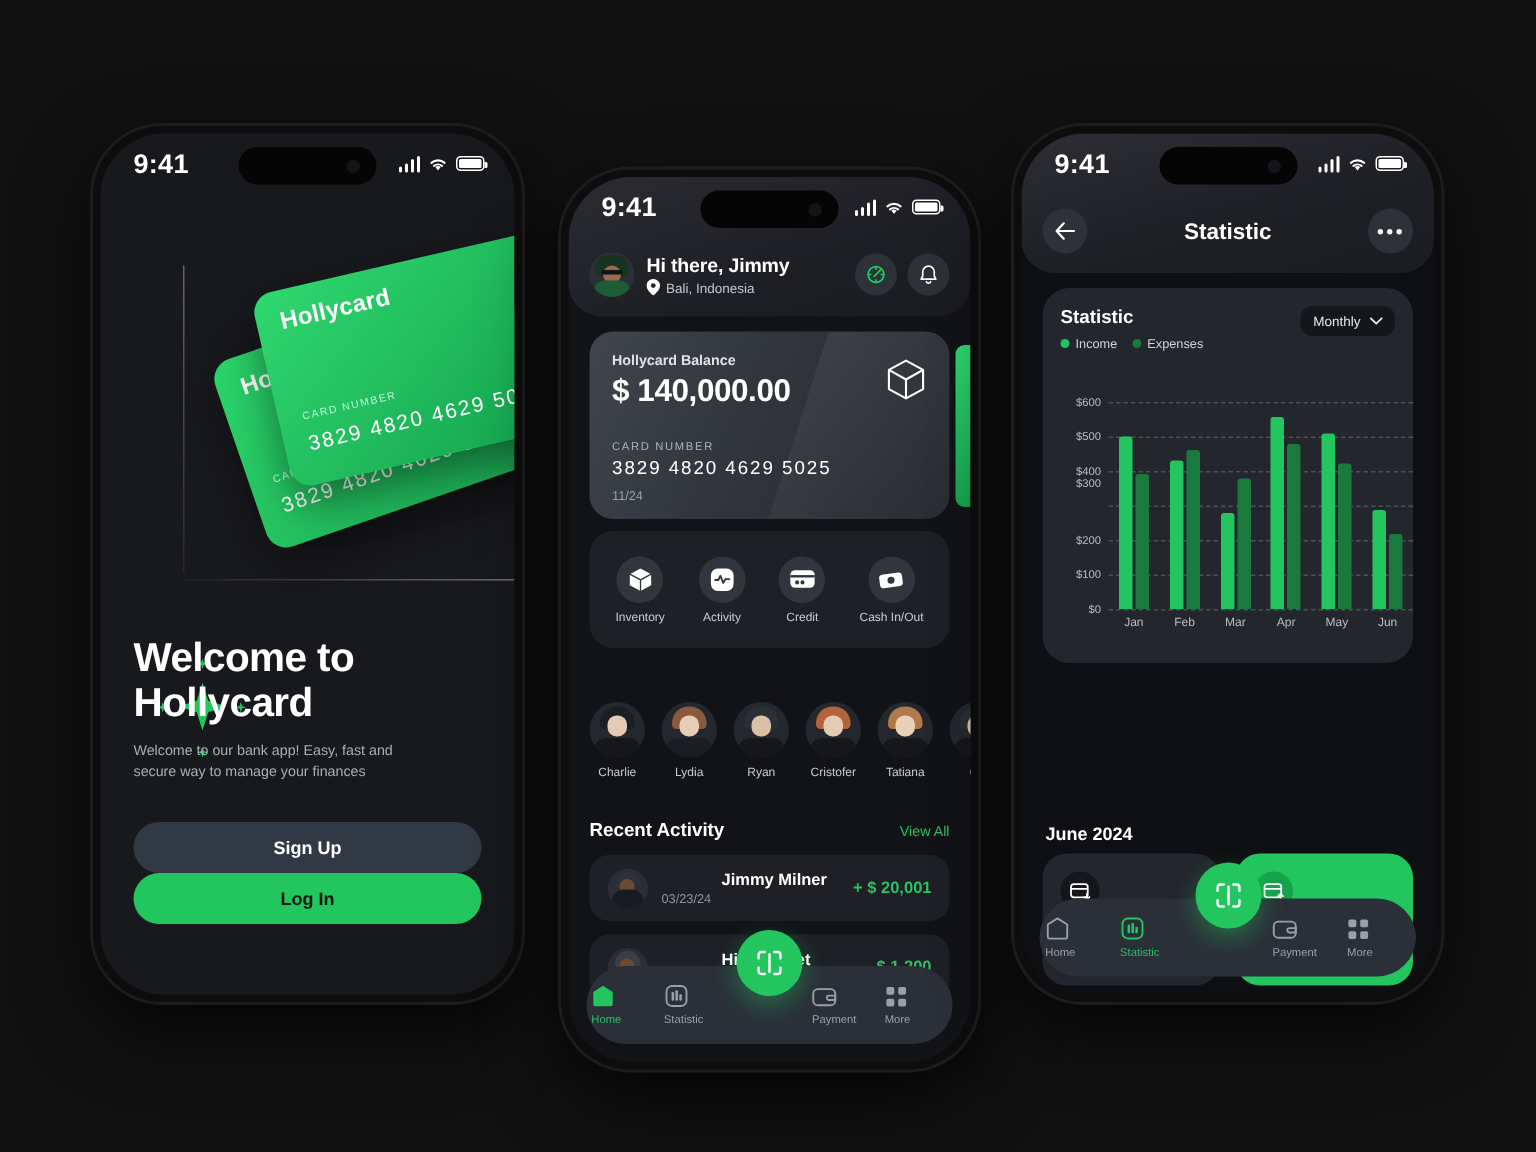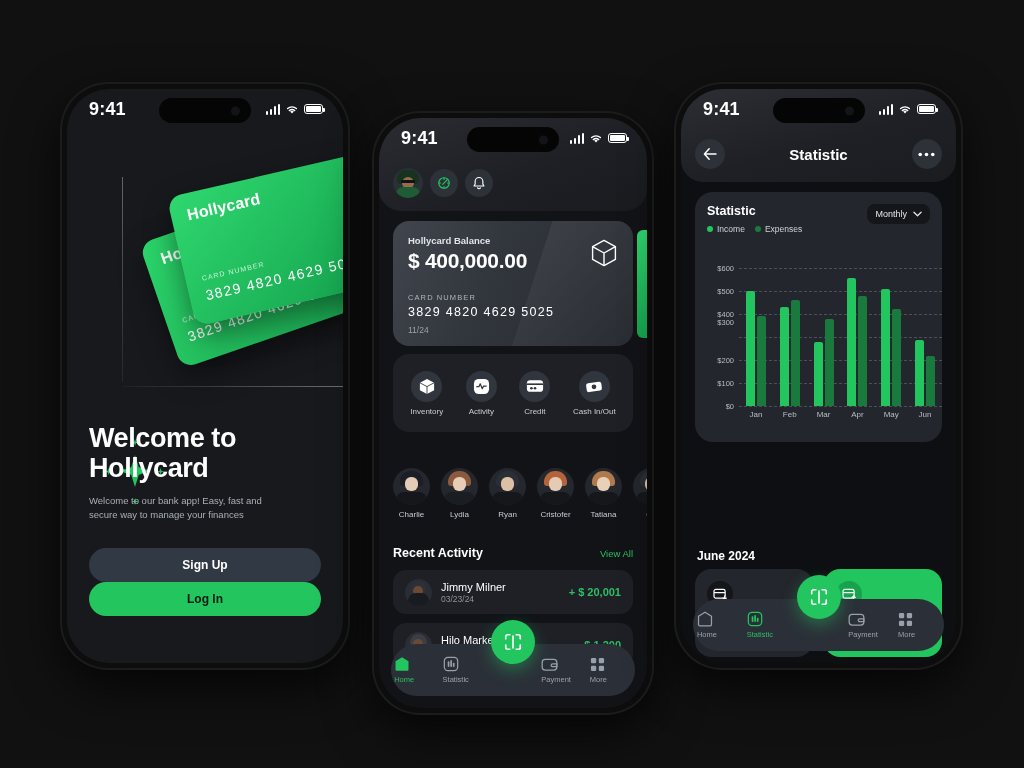--- a/index.html
+++ b/index.html
@@ -140,21 +140,21 @@
   .dist{display:flex;flex-direction:column;align-items:center;gap:5px;flex:0 0 auto;cursor:pointer;}
   .dist .ph{width:37px;height:37px;border-radius:50%;background:#24272d;position:relative;overflow:hidden;}
   .dist .nm{font-size:8px;color:#c6cbd2;}
   .dh{position:absolute;left:7px;top:3px;right:7px;height:15px;border-radius:11px 11px 3px 3px;}
   .df{position:absolute;left:12px;top:9px;width:13px;height:14px;border-radius:6px;}
   .db{position:absolute;left:3px;bottom:0;right:3px;height:13px;border-radius:8px 8px 0 0;background:#15171b;}
   .p2-act-list{position:absolute;left:14px;right:14px;top:452px;}
   .tx{height:44px;border-radius:13px;background:#1e2026;display:flex;align-items:center;padding:0 12px;margin-bottom:9px;}
   .tx .ph{width:27px;height:27px;border-radius:50%;background:#2a2d33;position:relative;overflow:hidden;flex:0 0 auto;}
   .tx .meta{margin-left:9px;flex:1;}
-  .tx .nm{font-size:11px;font-weight:normal;color:#fff;}
+  .tx .nm{font-size:11px;font-weight:bold;color:#fff;margin-left:40px;}
   .tx .dt{font-size:8.5px;color:#8e949d;margin-top:1px;}
   .tx .amt{font-size:11px;font-weight:bold;color:#2cbf63;}
   .navbar{
     position:absolute;left:12px;right:12px;bottom:12px;height:52px;border-radius:26px;
     background:#2b3038;display:flex;align-items:center;justify-content:space-around;
   }
   .nav-i{display:flex;flex-direction:column;align-items:flex-start;gap:3px;cursor:pointer;width:42px;}
   .nav-i .lbl{font-size:7.5px;color:#99a0aa;}
   .nav-i.on .lbl{color:#2cbf63;}
   .fab{
@@ -274,40 +274,50 @@
     <div class="screen">
       <div class="p2-head"></div>
 
       <div class="p2-userrow">
         <div class="avatar">
           <div class="av-hair"></div>
             <div class="av-face"></div>
           <div class="av-body"></div>
             <div class="av-g"></div>
         </div>
+        <div class="p2-greet">
+          <div class="hi">Hi there, Jimmy</div>
+          <div class="loc">
+            <svg width="9" height="11" viewBox="0 0 9 11">
+              <path d="M4.5 0C2 0 0 2 0 4.5 0 7.6 4.5 11 4.5 11S9 7.6 9 4.5C9 2 7 0 4.5 0z" fill="#fff"></path>
+              <circle cx="4.5" cy="4.4" r="1.6" fill="#23262c"></circle>
+            </svg>
+            <span>Bali, Indonesia</span>
+          </div>
+        </div>
         <div class="circ-btn">
           <svg width="14" height="14" viewBox="0 0 16 16">
             <circle cx="8" cy="8" r="6" stroke="#22c55e" stroke-width="1.4" fill="none"></circle>
             <path d="M11.5 4.5 6.5 9.5M8 2v2M8 12v2M2 8h2M12 8h2" stroke="#22c55e" stroke-width="1.3" stroke-linecap="round"></path>
           </svg>
         </div>
         <div class="circ-btn">
           <svg width="14" height="15" viewBox="0 0 16 17">
             <path d="M8 1.6a4.4 4.4 0 0 0-4.4 4.4v3L2.4 11.4h11.2L12.4 9V6A4.4 4.4 0 0 0 8 1.6z" stroke="#fff" stroke-width="1.3" fill="none" stroke-linejoin="round"></path>
             <path d="M6.4 13.4a1.7 1.7 0 0 0 3.2 0" stroke="#fff" stroke-width="1.3" fill="none" stroke-linecap="round"></path>
           </svg>
         </div>
       </div>
 
       <div class="green-peek"></div>
 
       <div class="p2-balcard">
         <div class="sheen"></div>
         <div class="bal-lab">Hollycard Balance</div>
-        <div class="bal-amt">$ 400,000.00</div>
+        <div class="bal-amt">$ 140,000.00</div>
         <div class="bal-cnl">CARD NUMBER</div>
         <div class="bal-cnv">3829 4820 4629 5025</div>
         <div class="bal-exp">11/24</div>
         <div class="bal-icon">
           <svg width="26" height="28" viewBox="0 0 26 28">
             <path d="M13 1.4 24.4 7.6v12.8L13 26.6 1.6 20.4V7.6z" stroke="#fff" stroke-width="1.4" fill="none" stroke-linejoin="round"></path>
             <path d="M1.6 7.6 13 14l11.4-6.4M13 14v12.6" stroke="#fff" stroke-width="1.4" fill="none" stroke-linejoin="round"></path>
           </svg>
         </div>
       </div>

